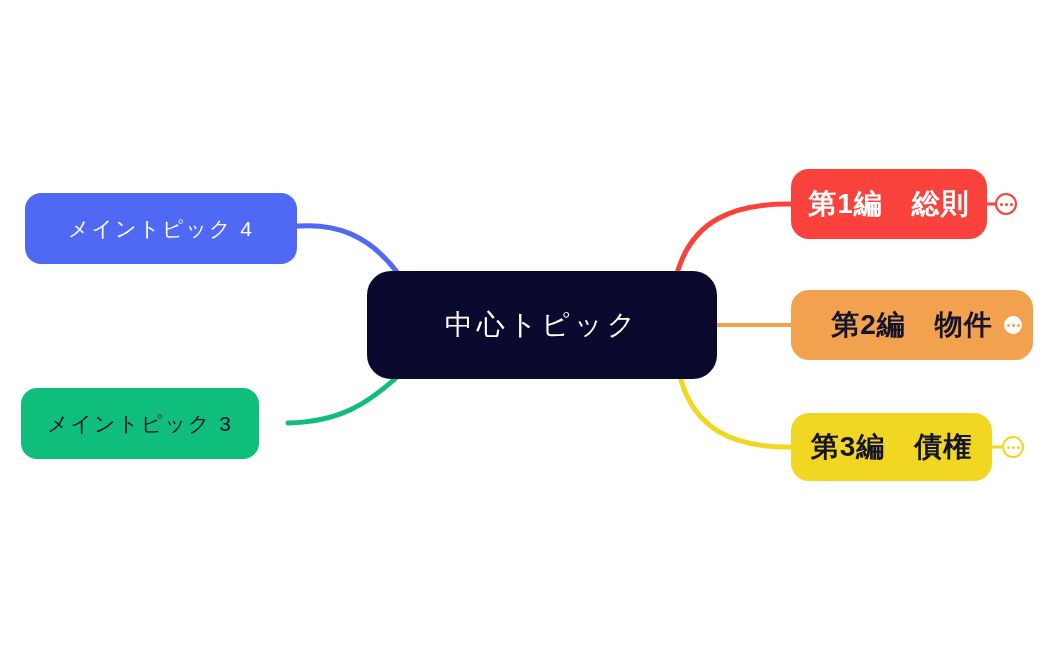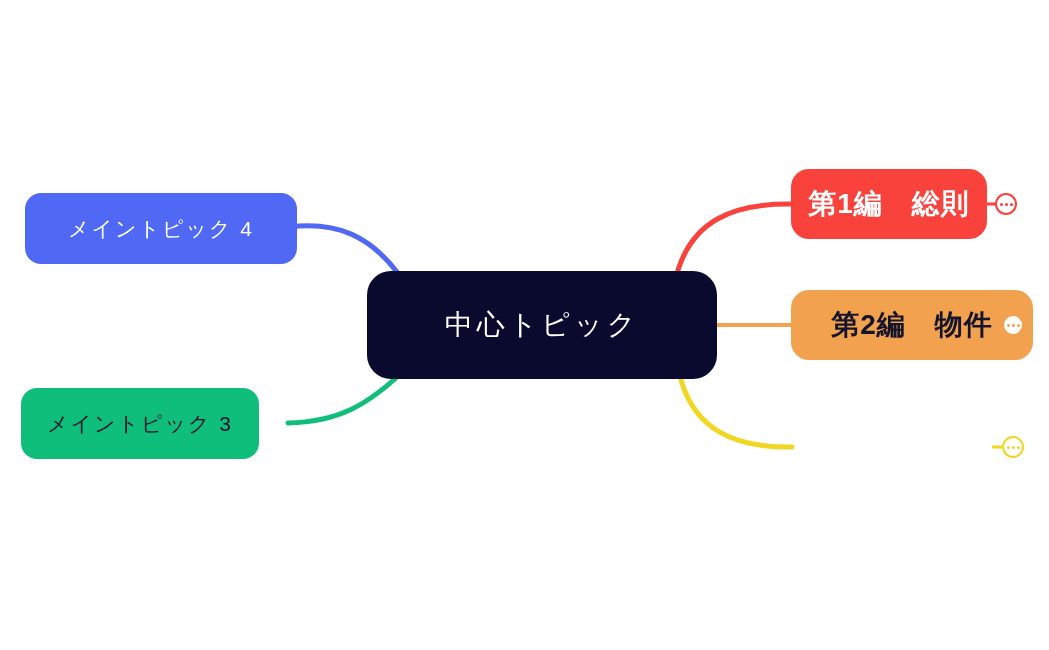--- a/index.html
+++ b/index.html
@@ -105,20 +105,21 @@
   <div class="node central" style="background-color: rgb(10, 10, 46); color: rgb(255, 255, 255);">中心トピック</div>
 
   <div class="node left-topic t4" style="background-color: rgb(79, 105, 245); color: rgb(255, 255, 255);">メイントピック 4</div>
 
   <div class="node left-topic t3" style="background-color: rgb(14, 190, 122); color: rgb(20, 20, 45);">メイントピック 3</div>
 
   <div class="node right-topic r1" style="background-color: rgb(248, 66, 59); color: rgb(255, 255, 255);">第1編　総則</div>
 
   <div class="node right-topic r2" style="background-color: rgb(242, 162, 78); color: rgb(20, 20, 45);">第2編　物件</div>
 
+  <div class="node right-topic r3" style="background-color: rgb(241, 214, 34); color: rgb(20, 20, 45);">第3編　債権</div>
 
   <div class="collapse-toggle c1" style="border-color: rgb(248, 66, 59);">
     <span class="ellipsis-icon">
       <i style="background-color: rgb(248, 66, 59);"></i>
       <i style="background-color: rgb(248, 66, 59);"></i>
       <i style="background-color: rgb(248, 66, 59);"></i>
     </span>
   </div>
 
   <div class="collapse-toggle c2" style="border-color: rgb(242, 162, 78);">

